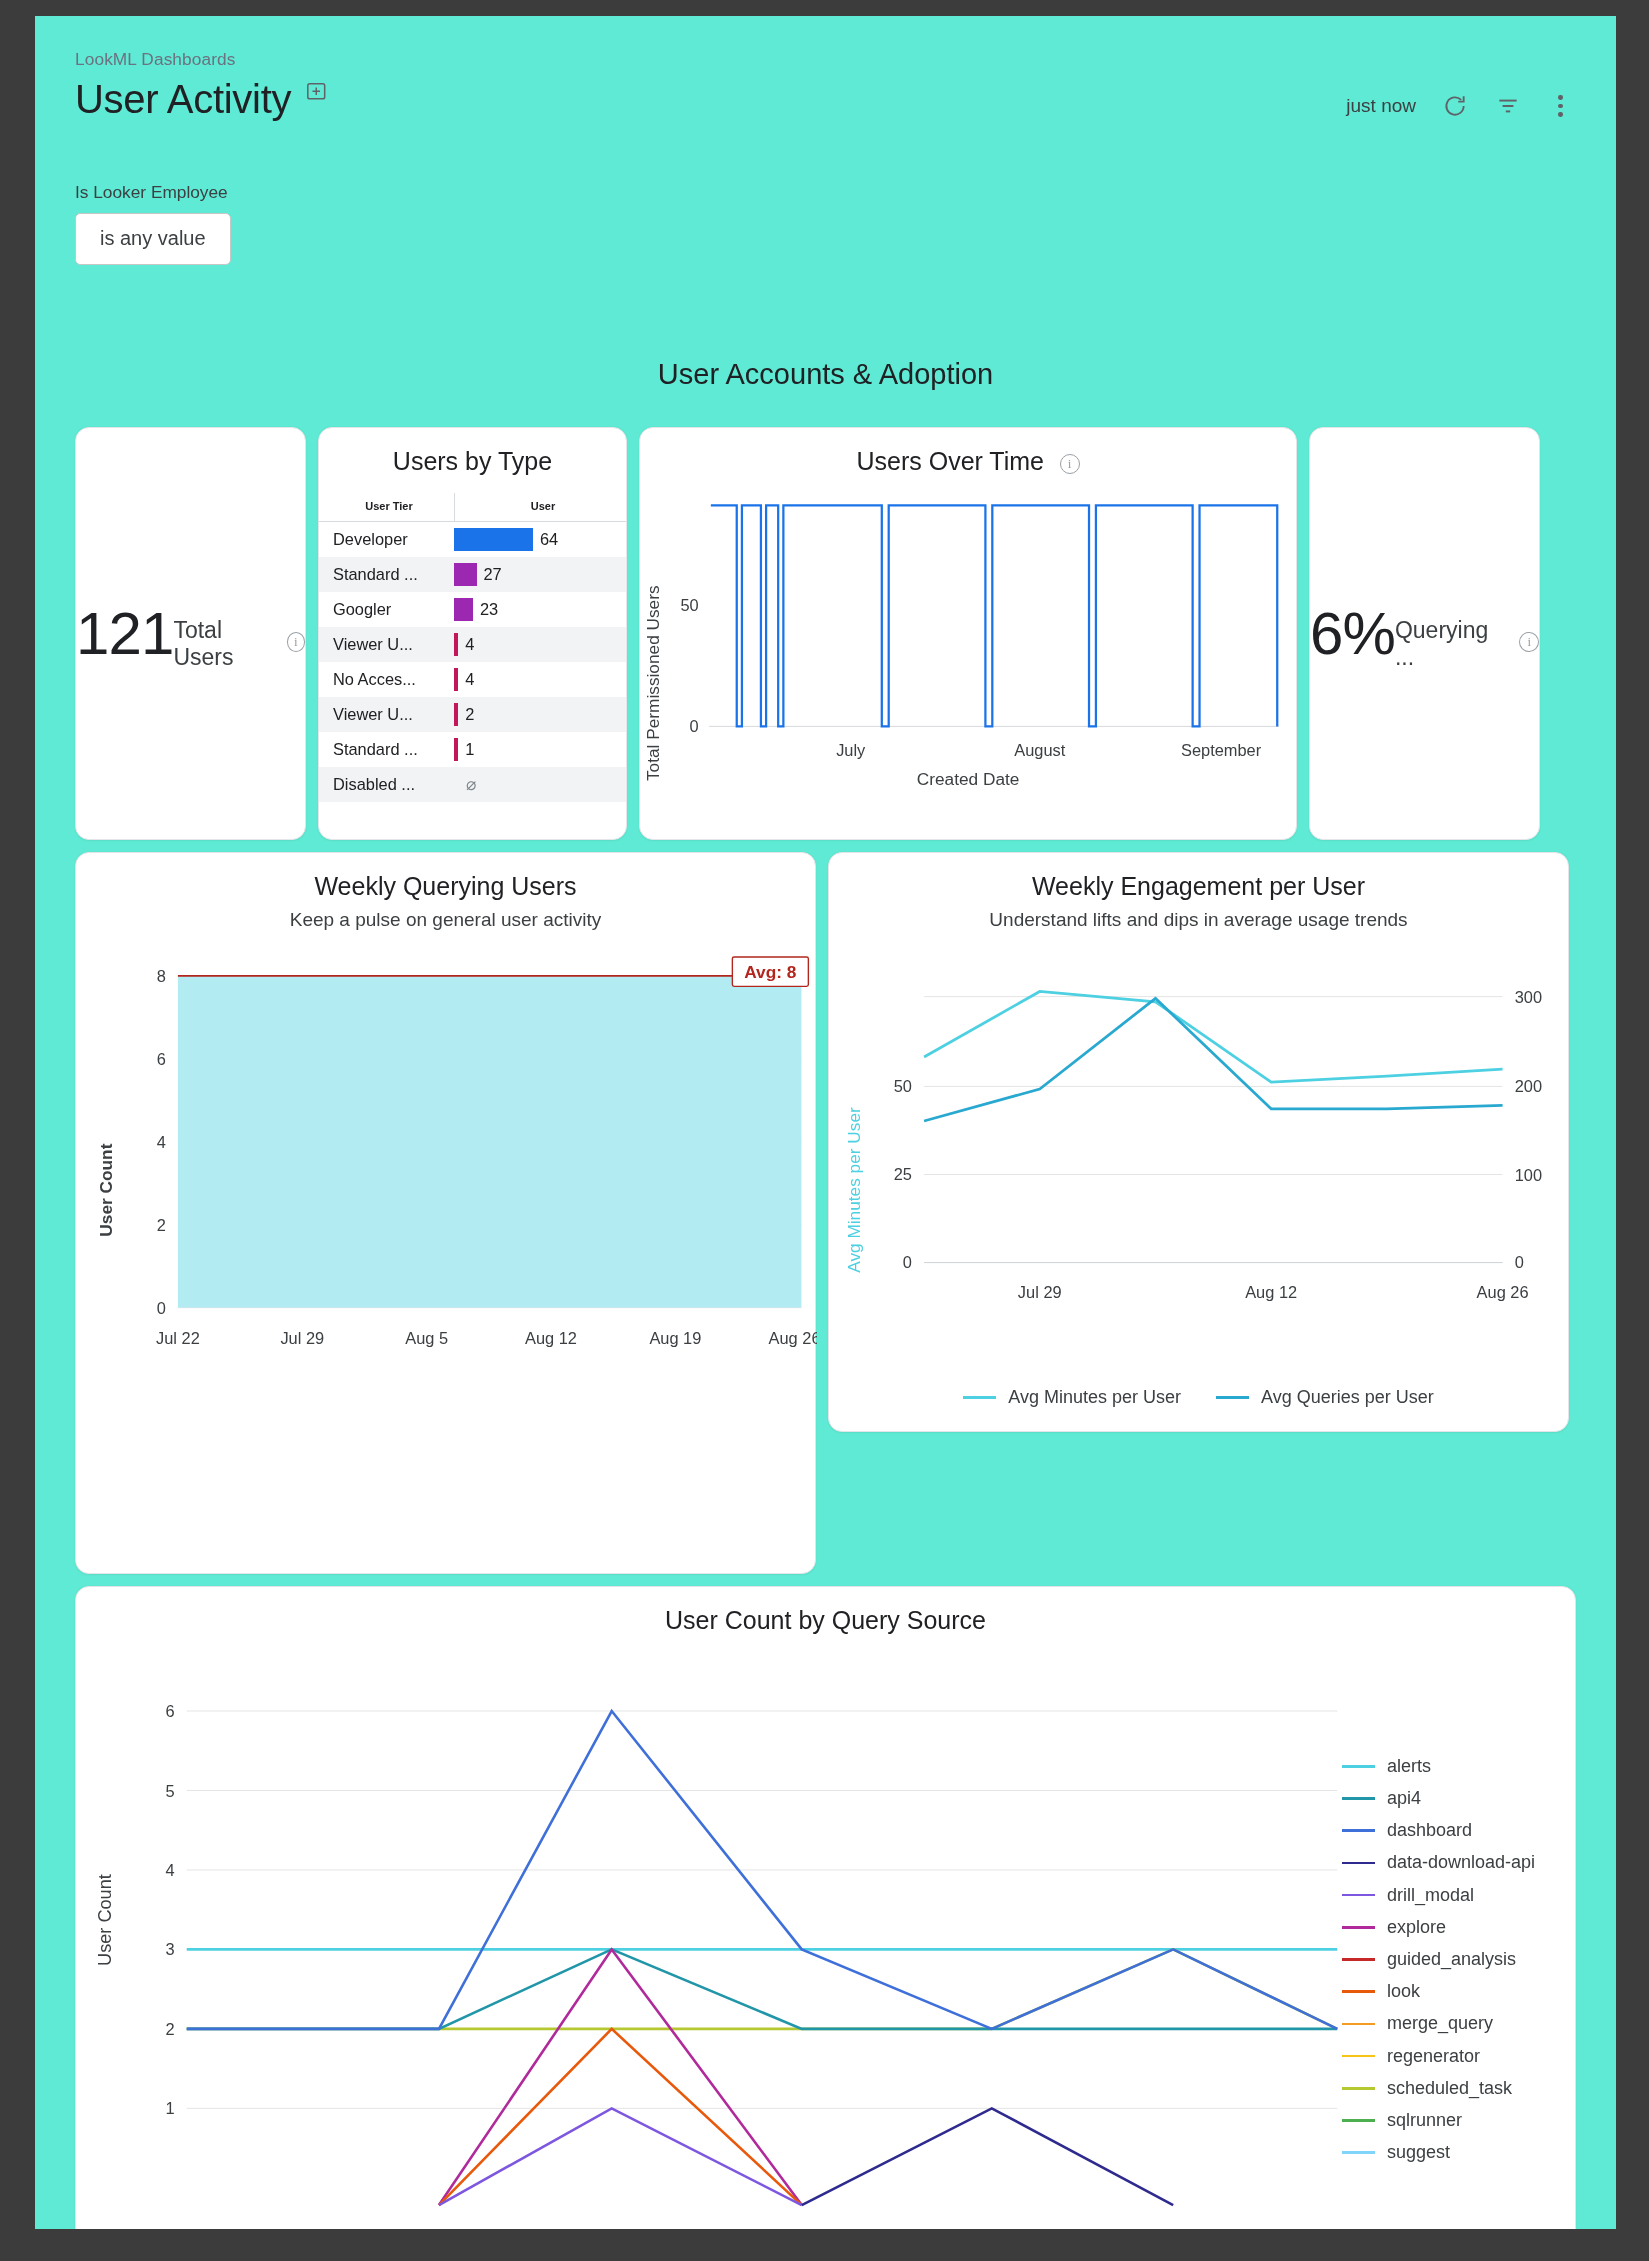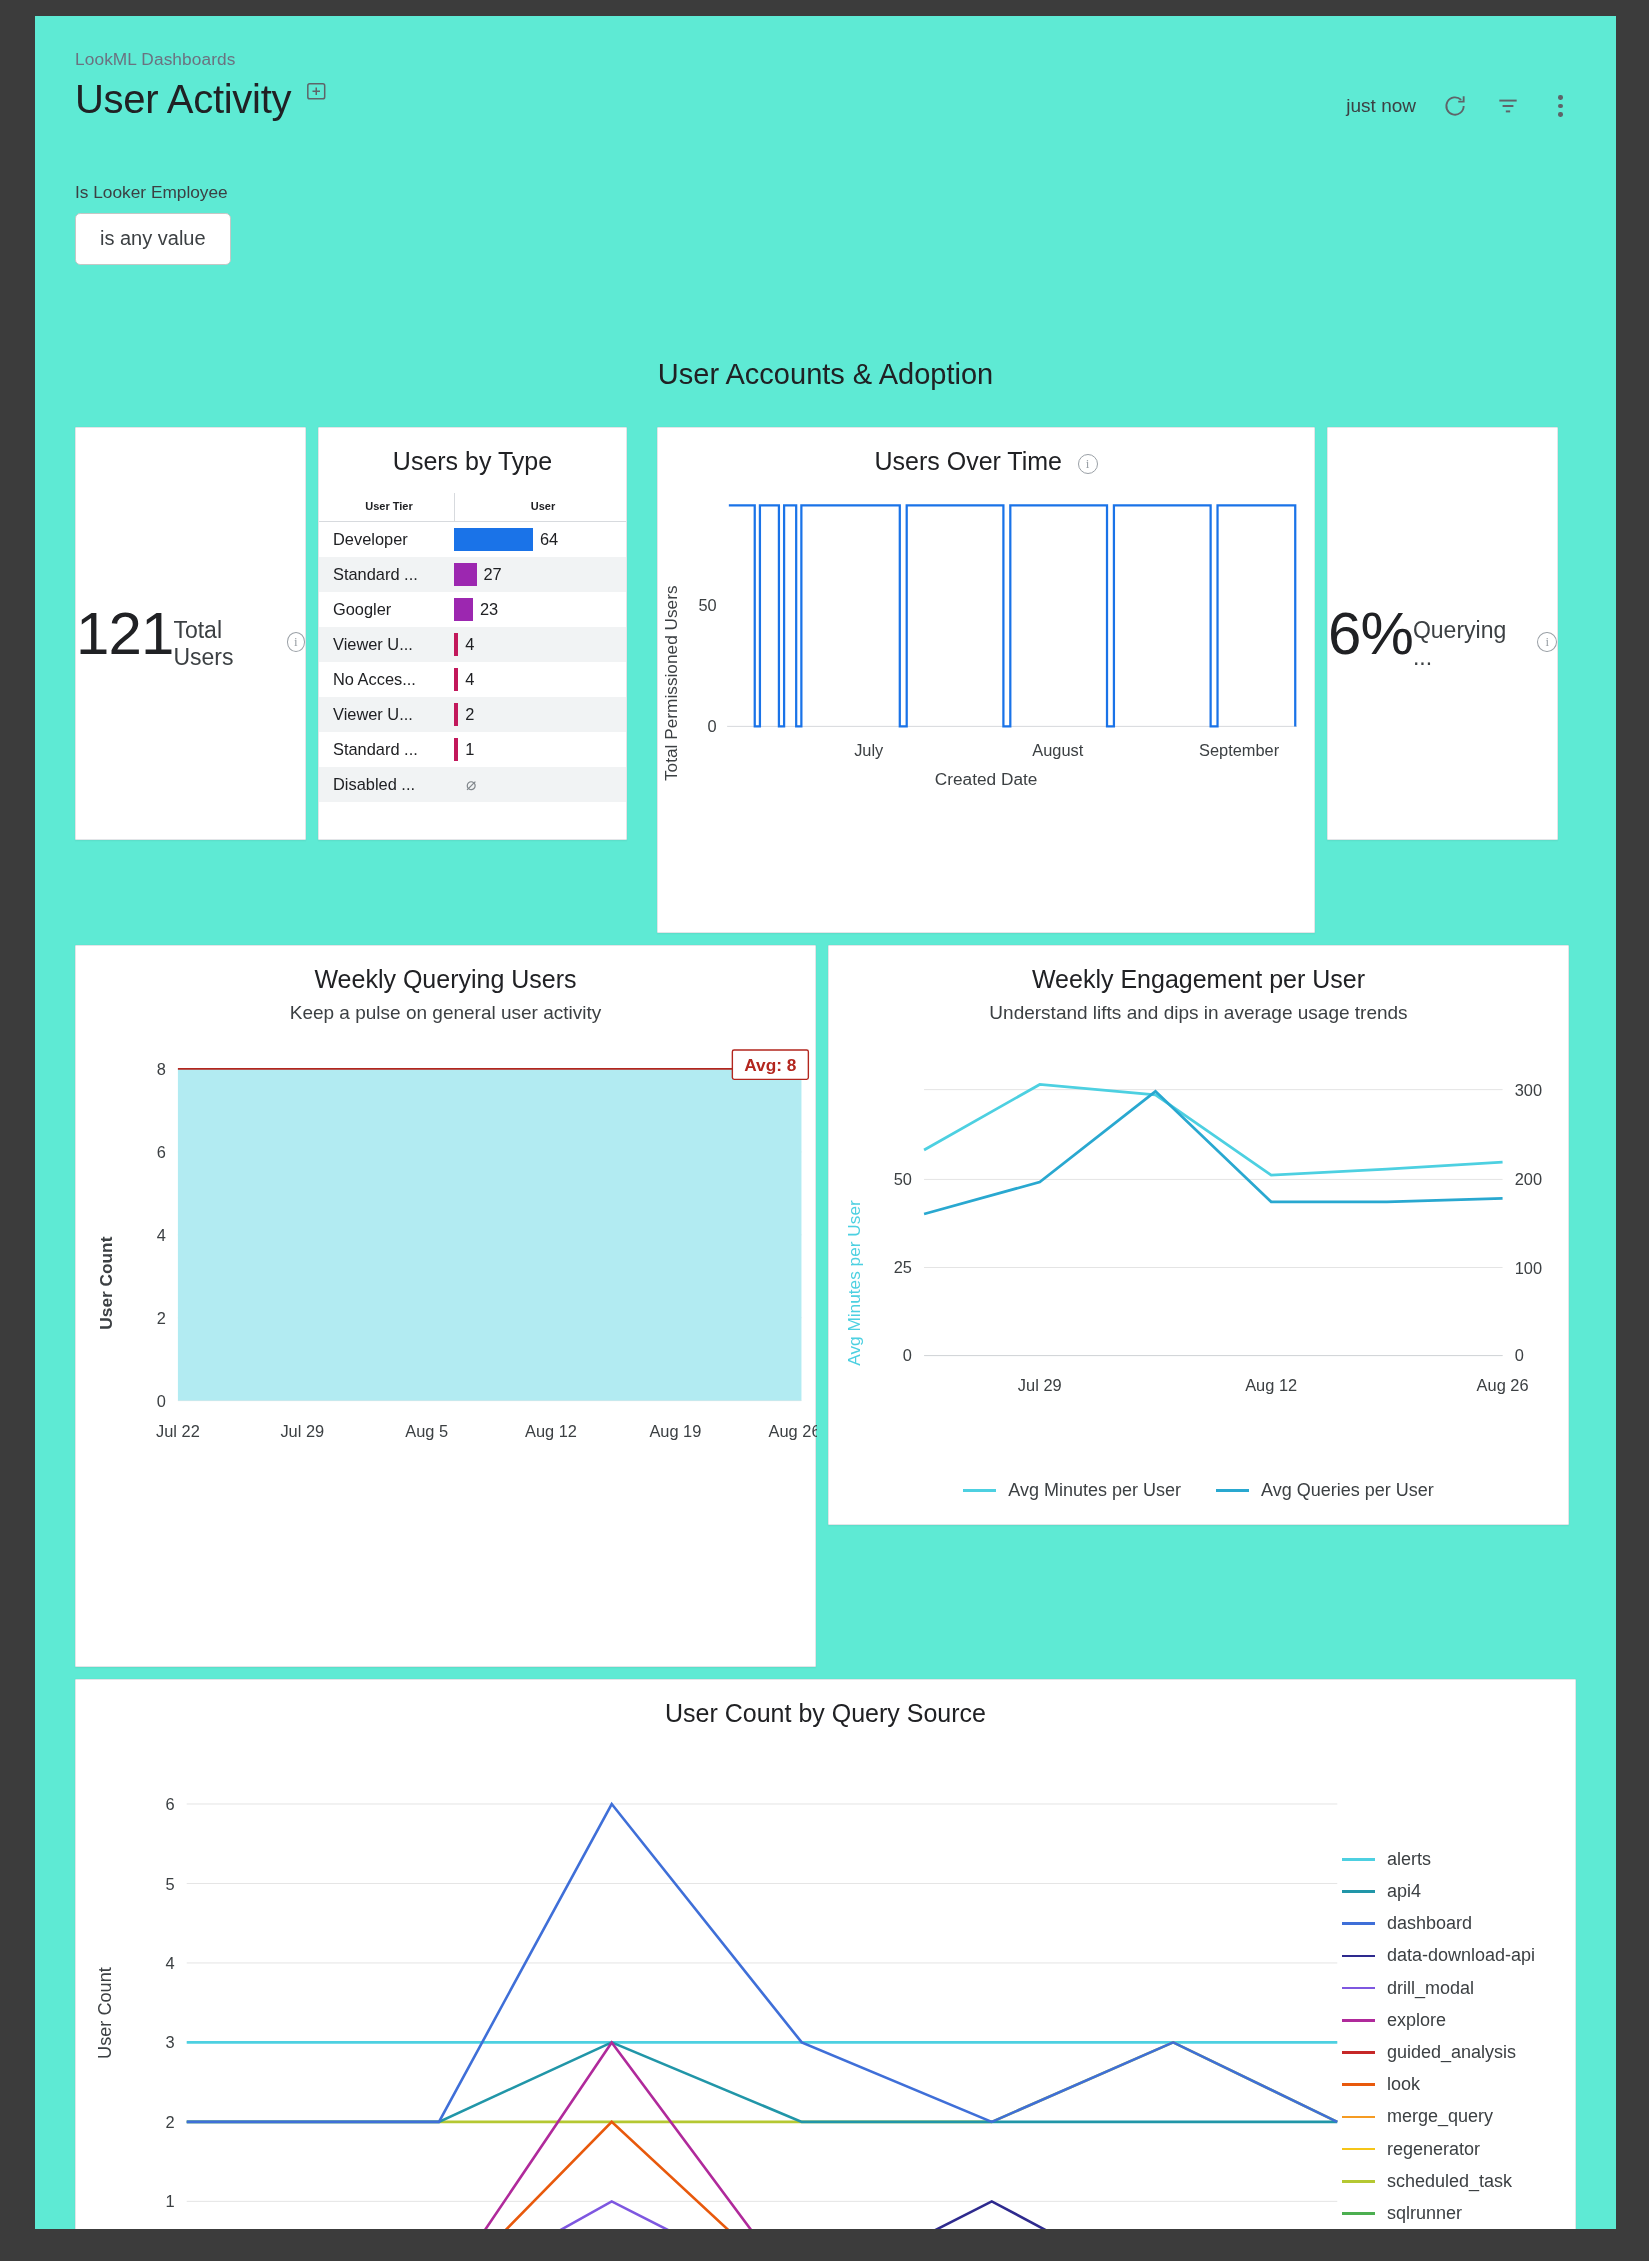--- a/index.html
+++ b/index.html
@@ -52,21 +52,21 @@
   
   .section-title {
     text-align:center; font-size:29px; color:#202124; font-weight:400;
     margin-top:93px;
   }
 
   
   .grid { padding:0 40px; margin-top:36px; }
   .row { display:flex; gap:12px; }
   .tile {
-    background:#fff; border:0.9px solid #e3e5e8; border-radius:1px;
+    background:#fff; border:0.9px solid #e3e5e8; border-radius:14px;
     box-shadow:0 0.9px 1.7px rgba(60,64,67,.08);
     position:relative;
   }
   .tile-title {
     text-align:center; font-size:25px; color:#202124; font-weight:400;
     padding-top:19px;
   }
   .tile-subtitle {
     text-align:center; font-size:19px; color:#3c4043; margin-top:8.6px;
   }
@@ -98,21 +98,21 @@
     white-space:nowrap; overflow:hidden; text-overflow:ellipsis;
   }
   .ubt-table tr:nth-child(even) td { background:#f1f3f4; }
   .ubt-table td.valcell { padding-left:0; }
   .bar-wrap { display:flex; align-items:center; height:35px; }
   .bar { height:23px; }
   .bar-val { font-size:16.4px; color:#202124; margin-left:7px; }
   .no-val { color:#80868b; font-size:17.3px; padding-left:12px; }
 
   
-  .tile-uot { width:658px; height:506px;margin-left:18px; }
+  .tile-uot { width:658px; height:413px; }
 
   
   .tile-wqu { width:741px; height:722px; }
   .tile-wepu { width:741px; height:580px; }
 
   
   .tile-ucbqs { width:1542px; height:665px; margin-top:12px; }
 
   .axis-label { font-size:19px; fill:#3c4043; }
   .axis-title { font-size:20px; fill:#3c4043; }

